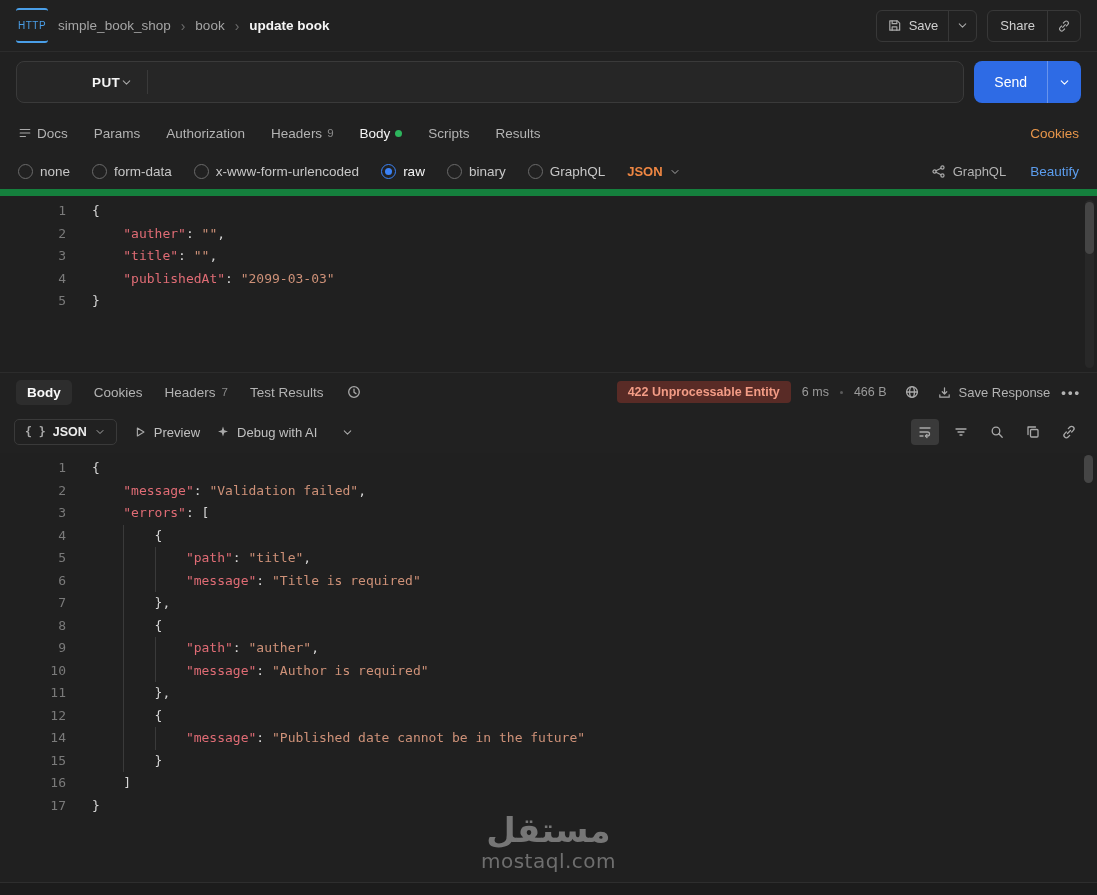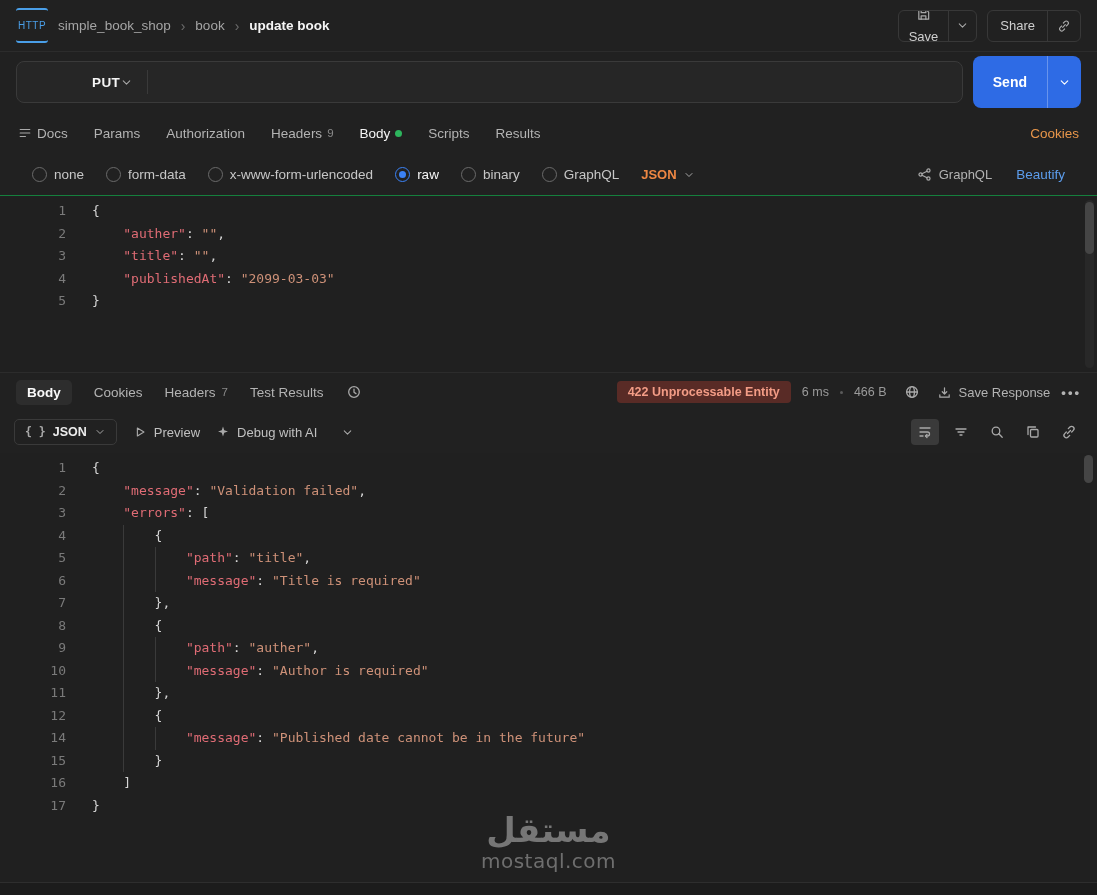--- a/index.html
+++ b/index.html
@@ -16,53 +16,53 @@
     padding:0 16px; border-bottom:1px solid #2c2c2c; }
   .crumbs { display:flex; align-items:center; gap:10px; }
   .http-logo { color:#4a9fe8; font-weight:400; font-size:10px; letter-spacing:.5px;
     border-top:2px solid #4a9fe8; border-bottom:2px solid #4a9fe8; padding:10px 2px; border-radius:3px; }
   .crumb { color:#a5a5a5; font-size:13.5px; cursor:pointer; }
   .crumb.active { color:#f5f5f5; font-weight:700; }
   .crumb-sep { color:#6d6d6d; font-size:14px; }
   .header-actions { display:flex; align-items:center; gap:10px; }
   .save-group, .share-btn { display:flex; align-items:center; height:32px; border:1px solid #383838;
     border-radius:6px; color:#cfcfcf; font-size:13px; overflow:hidden; }
-  .save-main { display:flex; align-items:center; gap:7px; padding:0 10px; cursor:pointer;flex-direction:column; }
+  .save-main { display:flex; gap:7px; padding:0 10px; cursor:pointer; }
   .v-div { width:1px; height:100%; background:#383838; }
   .save-chev { padding:0 7px; cursor:pointer; display:flex; align-items:center; }
   .share-label { padding:0 12px; cursor:pointer; }
   .share-icon-wrap { padding:0 9px; cursor:pointer; display:flex; align-items:center; }
 
   
   .request-bar { height:60px; display:flex; align-items:center; gap:10px; padding:0 16px; }
   .url-box { flex:1; height:42px; background:#262626; border:1px solid #3a3a3a; border-radius:8px;
     display:flex; align-items:center; overflow:hidden; }
   .method { width:130px; flex:none; display:flex; align-items:center; justify-content:flex-end;
     padding:0 14px 0 18px; cursor:pointer; }
   .method-label { color:#f5f5f5; font-weight:700; font-size:13.5px; letter-spacing:.3px; }
   .url-text { padding:0 16px; color:#f0f0f0; font-weight:600; font-size:13.5px; white-space:nowrap;
     overflow:hidden; flex:1; }
-  .send-btn { height:52px; background:var(--accent_blue,#2e6be5); border-radius:8px; display:flex;
-    align-items:center; color:#fff; font-weight:700; font-size:14px; }
+  .send-btn { height:42px; background:var(--accent_blue,#2e6be5); border-radius:8px; display:flex;
+    align-items:center; color:#fff; font-weight:400; font-size:14px; }
   .send-label { padding:0 20px; cursor:pointer; }
   .send-sep { width:1px; height:100%; background:rgba(255,255,255,.28); }
   .send-chev { padding:0 10px; cursor:pointer; display:flex; align-items:center; }
   .send-chev .ic, .send-chev path { stroke:#fff; }
 
   
   .req-tabs { height:42px; display:flex; align-items:center; gap:26px; padding:0 18px; }
   .tab { display:flex; align-items:center; gap:5px; color:#b3b3b3; font-size:13.5px; cursor:pointer; }
   .tab.active { color:#f5f5f5; }
   .tab .count { font-size:11.5px; color:#8a8a8a; }
   .green-dot { width:7px; height:7px; border-radius:50%; background:var(--green_dot,#2db55d); }
   .cookies-link { margin-left:auto; color:var(--link_orange,#e8964a); font-size:13.5px; cursor:pointer; }
 
   
-  .mode-row { height:42px; display:flex; align-items:center; gap:22px; padding:0 32px;
-    border-bottom:1px solid #15803d; }
+  .mode-row { height:42px; display:flex; align-items:center; gap:22px; padding:0 18px;
+    border-bottom:7px solid #15803d; }
   .radio { display:flex; align-items:center; gap:7px; cursor:pointer; color:#c7c7c7; font-size:13.5px; }
   .radio-circle { width:15px; height:15px; border-radius:50%; border:1.5px solid #6a6a6a;
     display:flex; align-items:center; justify-content:center; }
   .radio.selected .radio-circle { border-color:var(--selected_radio,#3b82f6); }
   .radio.selected .radio-circle::after { content:""; width:7px; height:7px; border-radius:50%;
     background:var(--selected_radio,#3b82f6); }
   .radio.selected span { color:#f5f5f5; }
   .lang-select { display:flex; align-items:center; gap:6px; color:var(--lang_orange,#ef8743);
     font-weight:600; cursor:pointer; }
   .mode-right { margin-left:auto; display:flex; align-items:center; gap:24px; }

